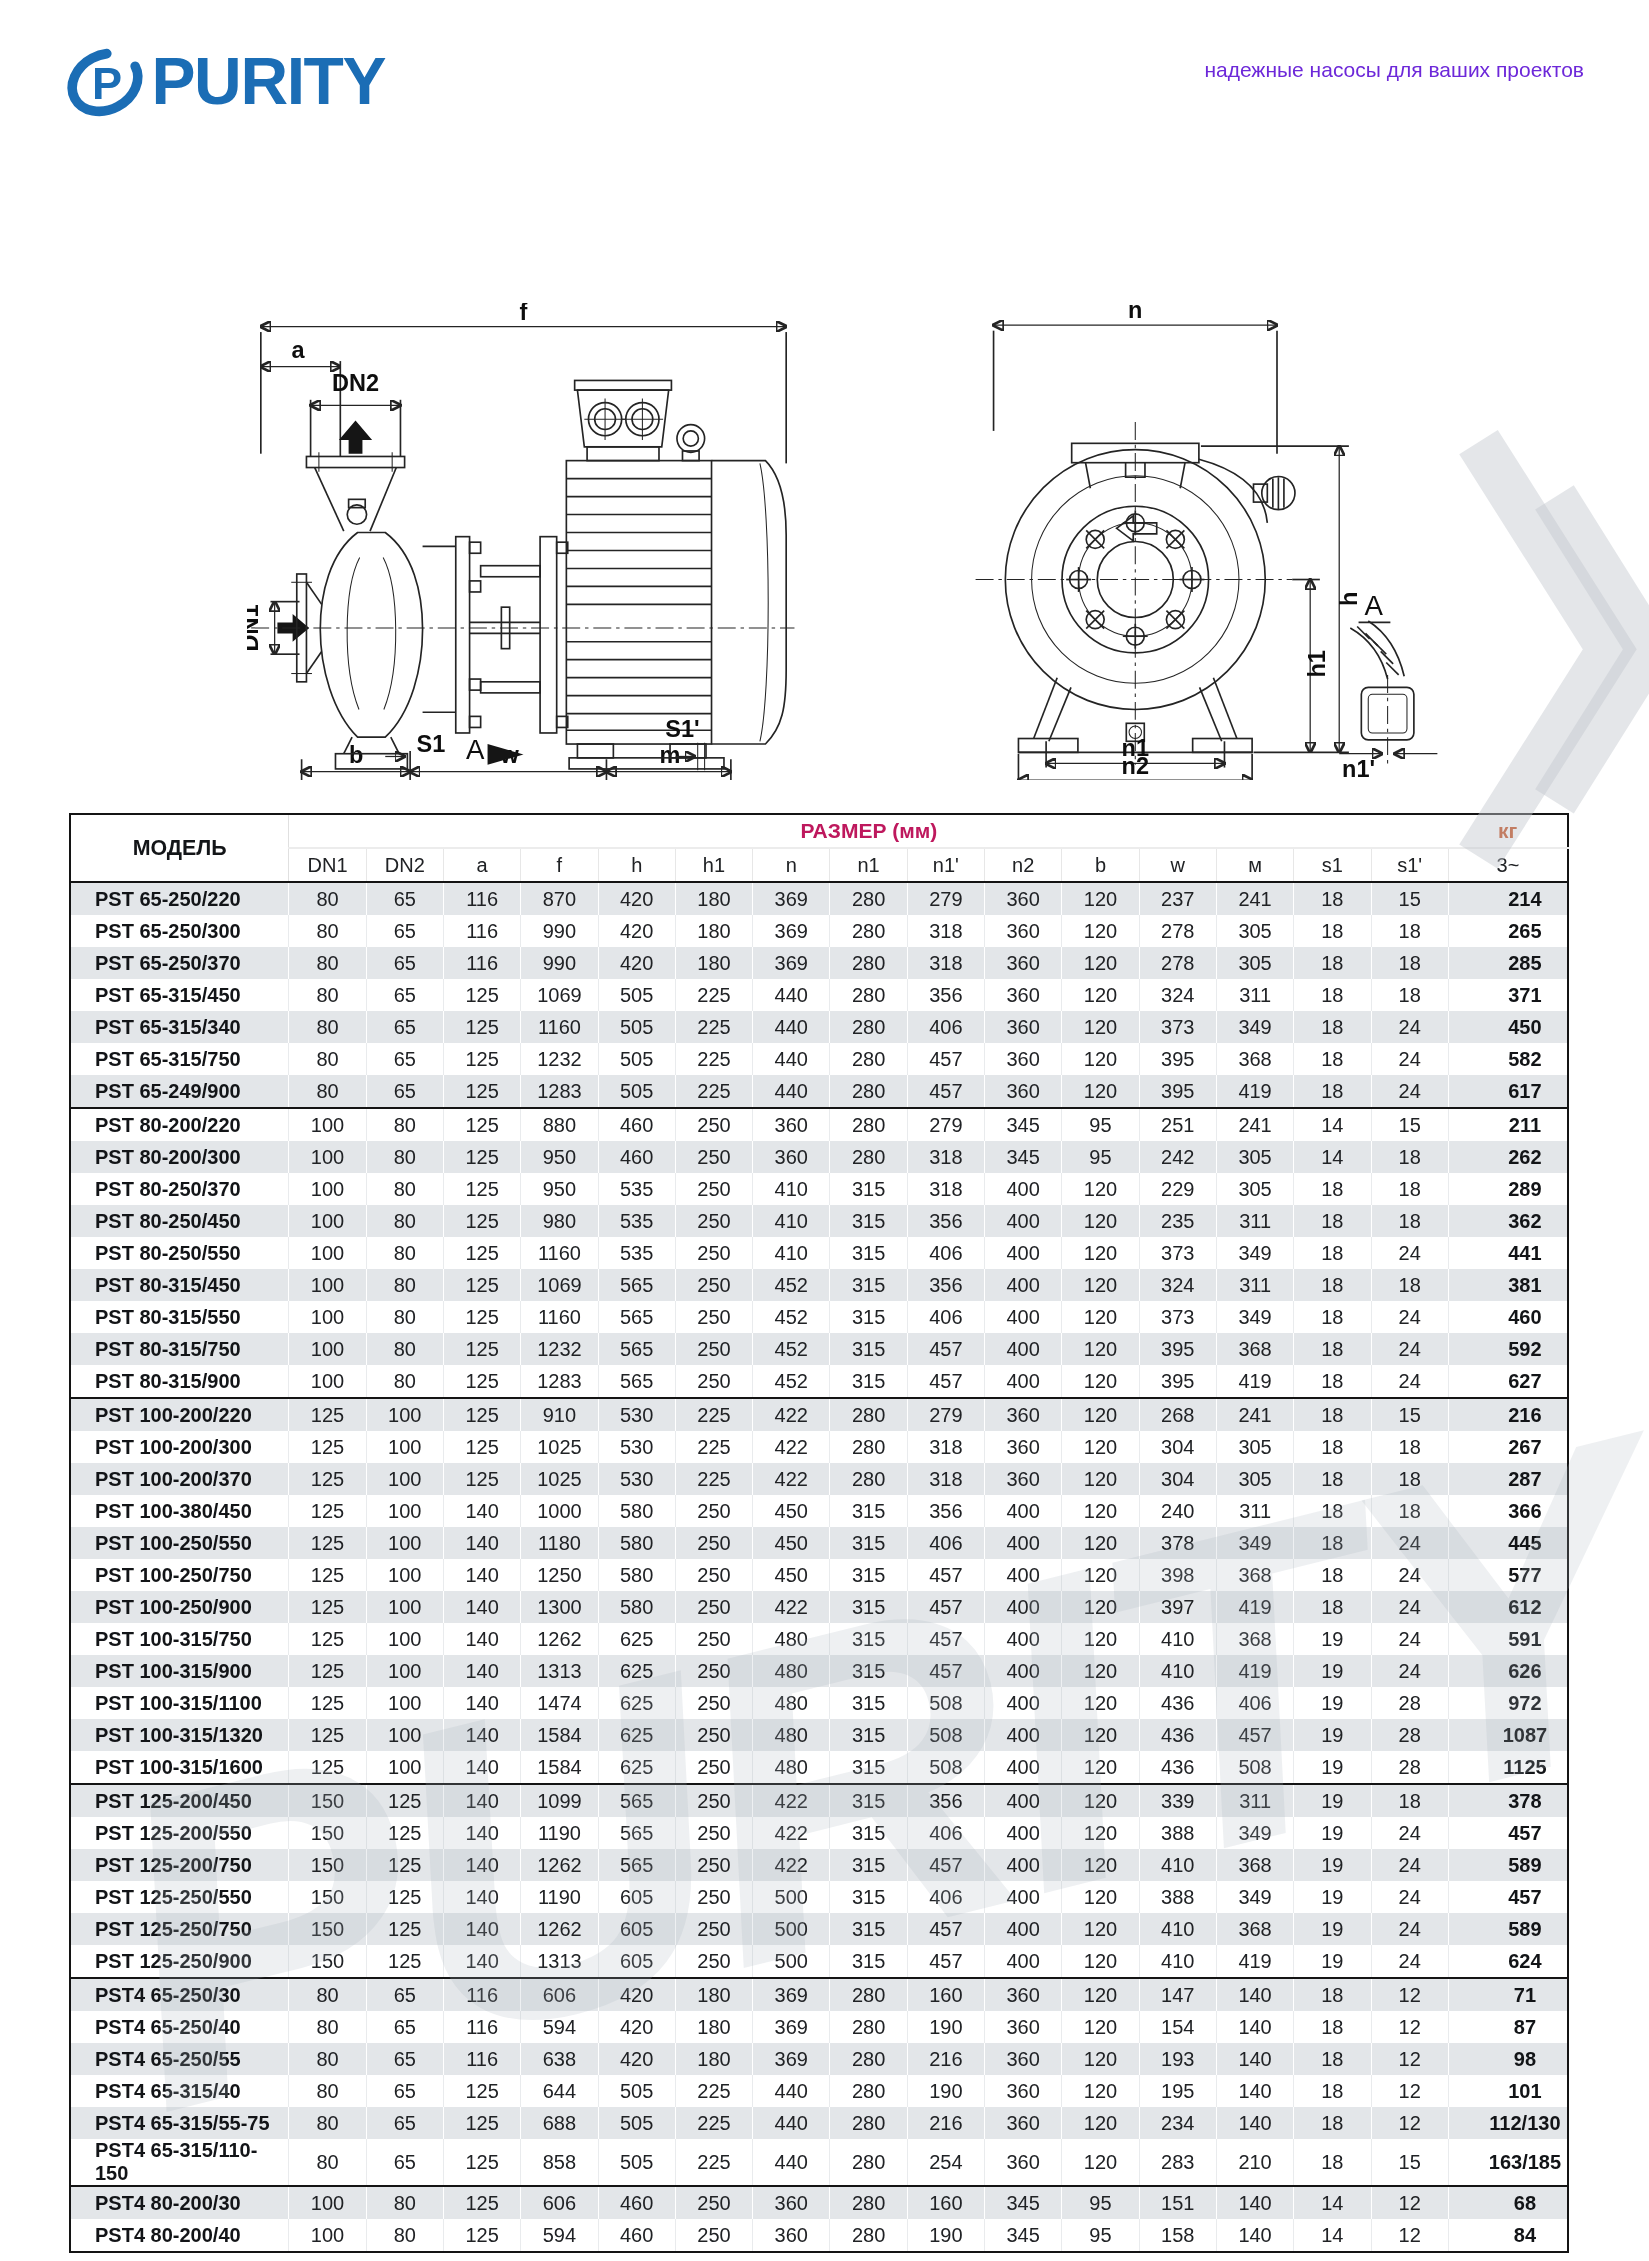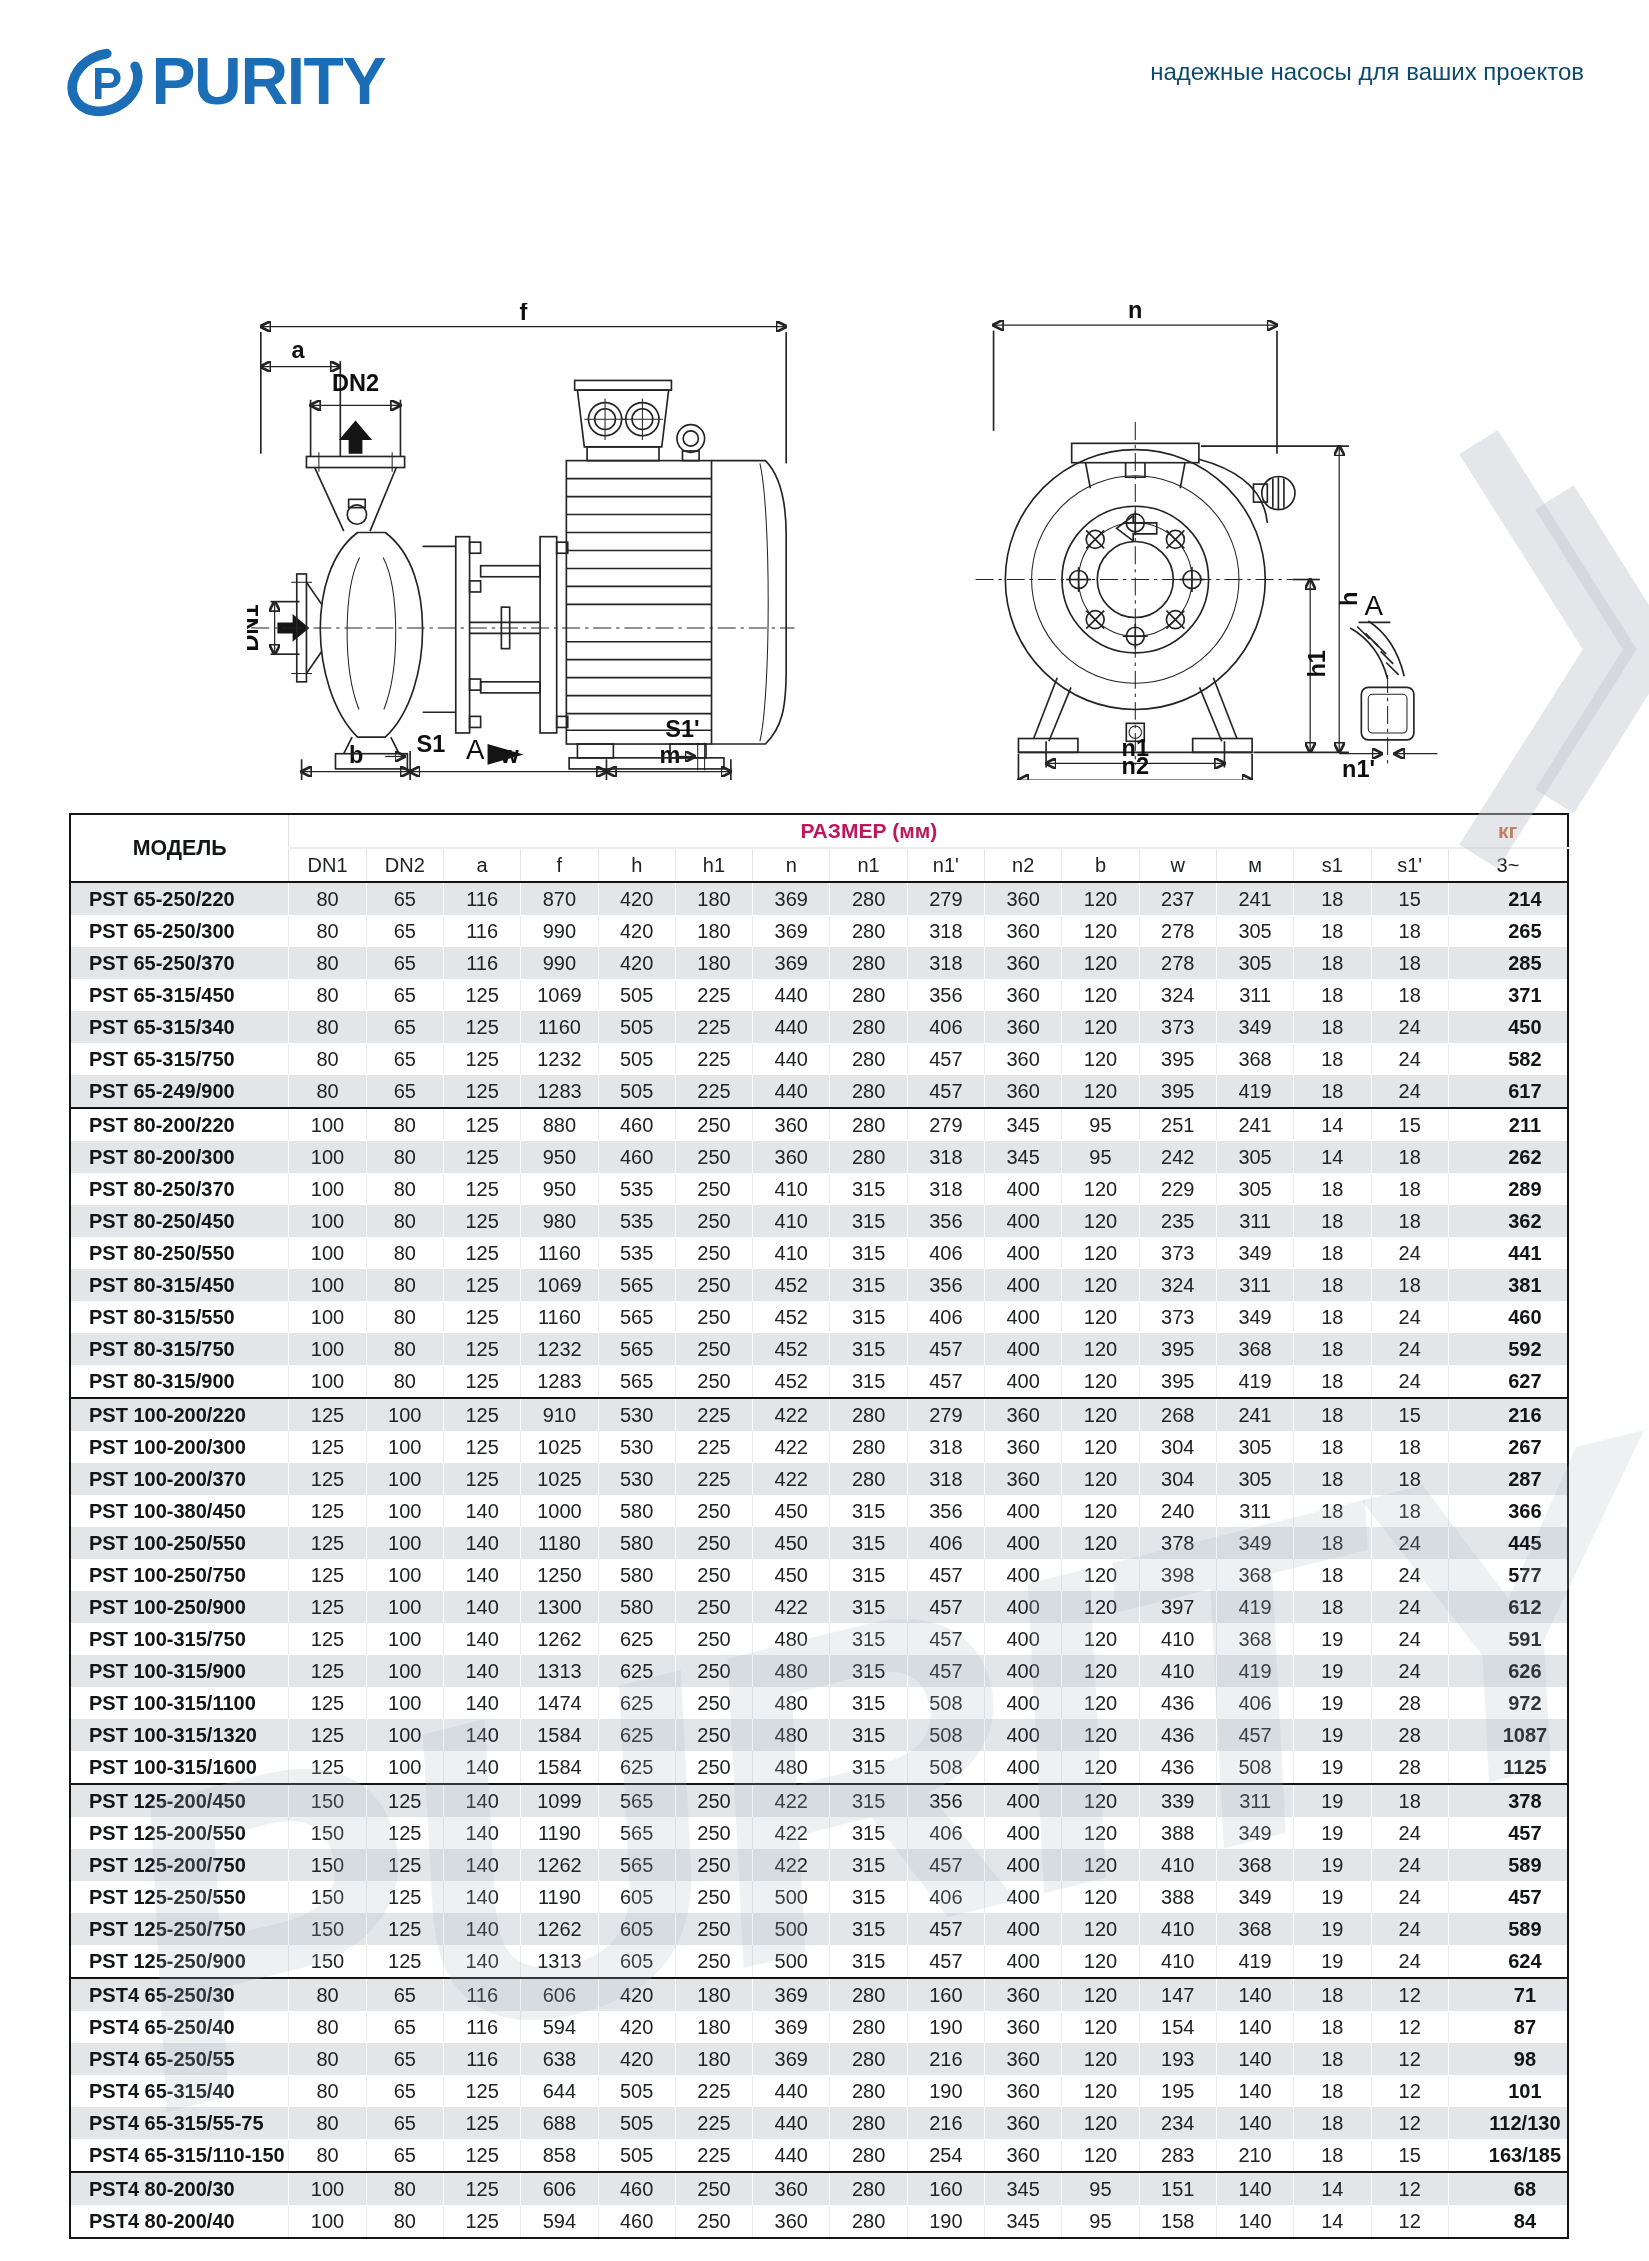--- a/index.html
+++ b/index.html
@@ -2,21 +2,21 @@
 <html style="font-size:11px"><head>
 <meta charset="utf-8">
 <style>
   html,body{margin:0;padding:0;background:#888;}
   .page{position:relative;width:1650px;height:2261px;background:#ffffff;overflow:hidden;
         font-family:"Liberation Sans",sans-serif;}
 
   
   .logo{position:absolute;left:64px;top:40px;display:flex;align-items:center;gap:5.5px;}
   .logo-word{font-size:66px;font-weight:bold;color:#1b6db5;letter-spacing:-1.4px;line-height:1;}
-  .tagline{position:absolute;right:66px;top:58px;font-size:24px;color:#0c4a6e;text-align:center;}
+  .tagline{position:absolute;right:66px;top:58px;font-size:21px;color:#6d28d9;text-align:center;}
 
   
   .dw{position:absolute;}
   .dw-left{left:247px;top:303px;width:553px;height:477px;}
   .dw-right{left:952px;top:303px;width:491px;height:477px;}
   .dw line,.dw path,.dw rect,.dw polygon,.dw polyline,.dw circle{stroke:#242424;fill:none;stroke-width:2.4;}
   .dw .thin{stroke-width:1.5;}
   .dw .dim{stroke-width:1.8;}
   .dw .cl{stroke-width:1.5;stroke-dasharray:26 7 5 7;}
   .dw .fill{fill:#151515;stroke:none;}
@@ -30,21 +30,21 @@
   col.c-model{width:218px;} col.c-dim{width:77px;} col.c-kg{width:119px;}
   thead th{background:#fff;padding:0;}
   tr.h1 th{height:32px;}
   tr.h2 th{height:32px;font-size:20px;font-weight:normal;color:#202225;border-right:1.4px solid #e7e7e7;}
   tr.h2 th:last-child{border-right:none;}
   th.model-h{font-size:21.4px;font-weight:bold;color:#131518;border-right:1.4px solid #e0e0e0;}
   th.size-h{font-size:21px;font-weight:bold;color:#be185d;border-bottom:2.1px solid #ececec;}
   th.kg-h{font-size:21px;font-weight:bold;color:#c2410c;border-bottom:2.1px solid #ececec;}
   thead{border-bottom:2.8px solid #141414;margin-top:32px;}
   tbody td{height:32px;padding:0;font-size:20px;color:#202225;text-align:center;overflow:hidden;}
-  td.model{text-align:left;padding-left:18px;font-weight:bold;font-size:20px;color:#121417;}
+  td.model{text-align:left;padding-left:24px;font-weight:bold;font-size:20px;color:#121417;}
   td.kg{font-weight:bold;color:#121417;padding-left:34px;}
   tr.g  td{background:#e3e6e9;border-right:1.4px solid #ffffff;}
   tr.wt td{background:#ffffff;border-right:1.4px solid #e9ebed;}
   tbody td:last-child{border-right:none;}
   tr.sep td{border-top:2.8px solid #141414;}
 
   
   .wm{position:absolute;left:0;top:0;width:1650px;height:2261px;pointer-events:none;z-index:3;}
 </style>
 </head>

